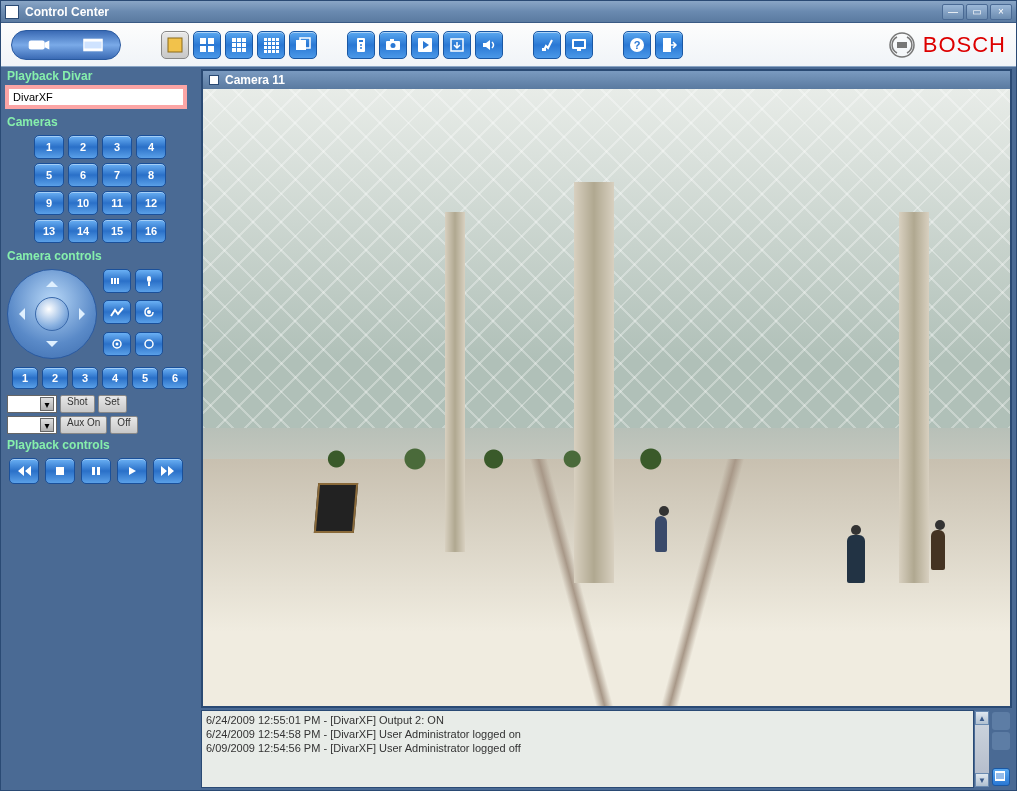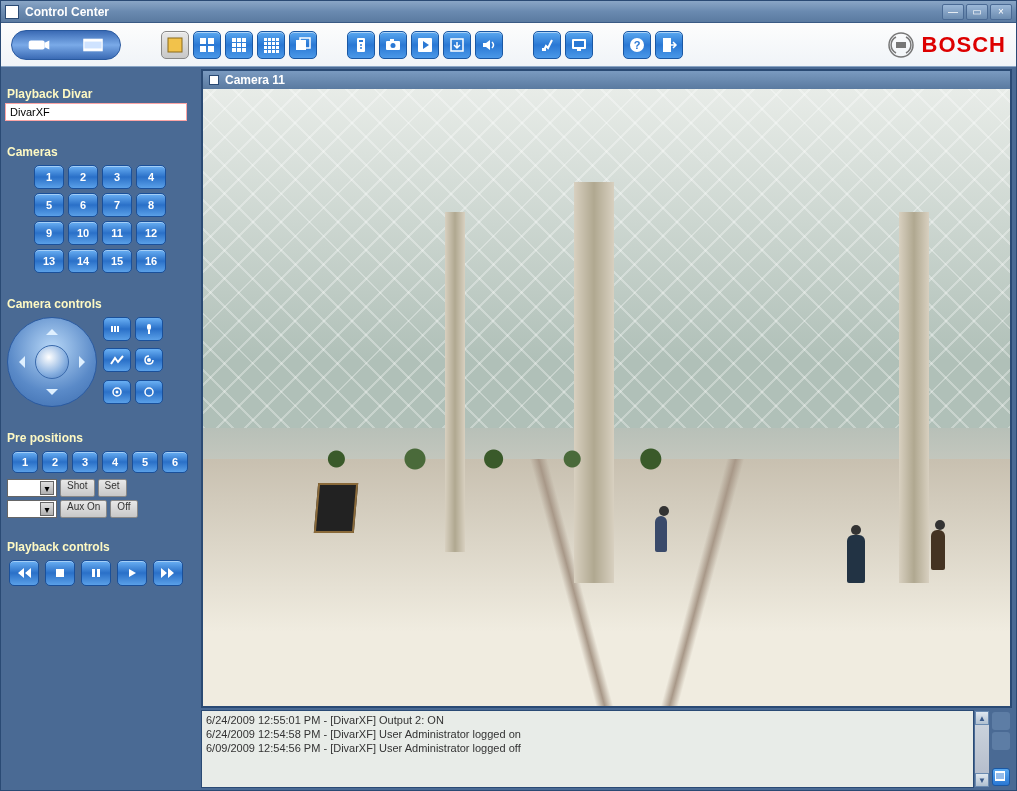--- a/index.html
+++ b/index.html
@@ -78,45 +78,45 @@
   background: linear-gradient(#5aa8f0 0%, #2a78d4 50%, #4a98e8 100%);
   border: 1px solid #1a58a4;
   display: flex; align-items: center; justify-content: center;
   cursor: pointer;
   box-shadow: inset 0 1px 0 rgba(255,255,255,0.5);
 }
 .tbar-btn svg { width: 18px; height: 18px; }
 .tbar-btn.plain { background: linear-gradient(#e8e8e8,#c8c8c8); border-color:#888; }
 .spacer { flex: 1; }
 .bosch-logo { display: flex; align-items: center; gap: 8px; }
-.bosch-name { color: #d00; font-weight: bold; font-size: 22px; letter-spacing: 1px; }
+.bosch-name { color: #d00; font-weight: normal; font-size: 22px; letter-spacing: 1px; }
 .bosch-symbol { width: 26px; height: 26px; }
 
 .body-area {
   flex: 1;
   display: flex;
   background: #4a6a94;
   overflow: hidden;
 }
 .sidebar {
   width: 198px;
   background: #4a6a94;
   display: flex;
   flex-direction: column;
   padding: 0;
 }
 .panel-hdr {
-  color: #fef9c3;
+  color: #86efac;
   font-size: 12px;
   font-weight: bold;
-  padding: 20px 6px 2px 6px;
+  padding: 2px 6px 2px 6px;
 }
 .device-box {
   background: #fff;
-  border: 1px solid #fca5a5;
+  border: 4px solid #fca5a5;
   margin: 0 12px 4px 4px;
   padding: 2px 4px;
   font-size: 11px;
   color: #000;
 }
 .cam-grid, .pre-grid {
   display: grid;
   grid-template-columns: repeat(4, 30px);
   gap: 4px;
   padding: 4px 6px;
@@ -551,21 +551,20 @@
               </svg>
             </div>
           <div class="ctrl-btn">
               <svg width="14" height="12" viewBox="0 0 14 12">
                 <circle cx="7" cy="6" r="4" fill="none" stroke="#fff" stroke-width="1.5"></circle>
               </svg>
             </div>
         </div>
       </div>
 
-      <div class="panel-hdr">Pre positions</div>
       <div class="pre-grid">
         <div class="pre-btn">1</div>
         <div class="pre-btn">2</div>
         <div class="pre-btn">3</div>
         <div class="pre-btn">4</div>
         <div class="pre-btn">5</div>
         <div class="pre-btn">6</div>
       </div>
       <div class="preset-rows">
         <div class="preset-row">

